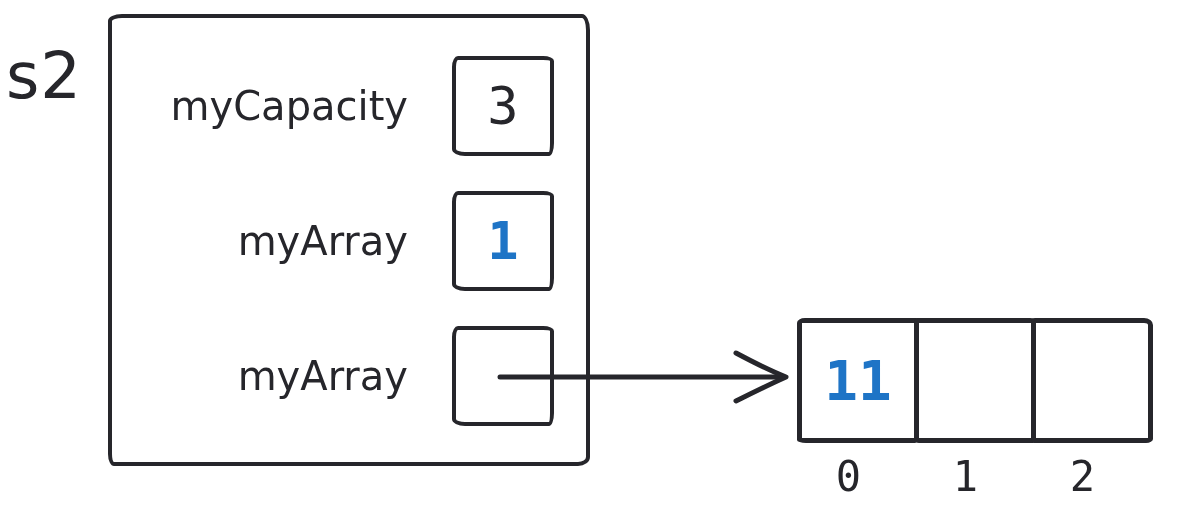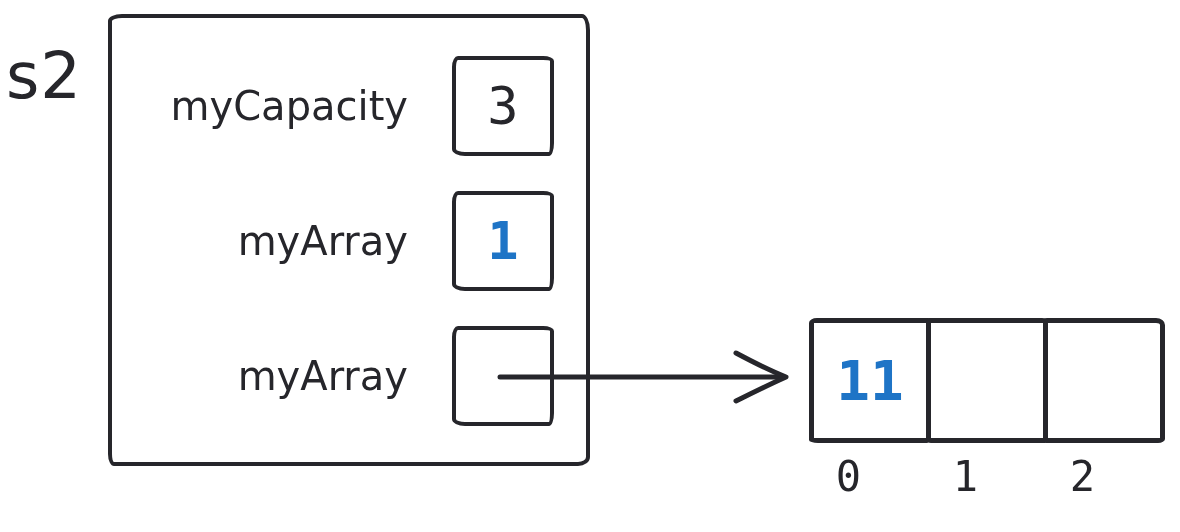--- a/index.html
+++ b/index.html
@@ -107,21 +107,21 @@
   .array-cell {
     width: 122px;
     height: 125px;
     border: 5px solid var(--ink);
     display: flex;
     align-items: center;
     justify-content: center;
     background: var(--background);
   }
   .array-cell + .array-cell { margin-left: -5px; }
-  .array-cell:nth-child(1) { border-radius: 8px 3px 4px 9px / 5px 4px 8px 3px; margin-left: 12px; }
+  .array-cell:nth-child(1) { border-radius: 8px 3px 4px 9px / 5px 4px 8px 3px; }
   .array-cell:nth-child(2) { border-radius: 3px 6px 3px 5px / 8px 3px 6px 4px; }
   .array-cell:nth-child(3) { border-radius: 4px 9px 7px 3px / 3px 7px 4px 8px; }
 
   .cell-value {
     font-family: "DejaVu Sans Mono", "Liberation Mono", monospace;
     font-size: 56px;
     line-height: 1;
     font-weight: bold;
     color: var(--accent);
   }

